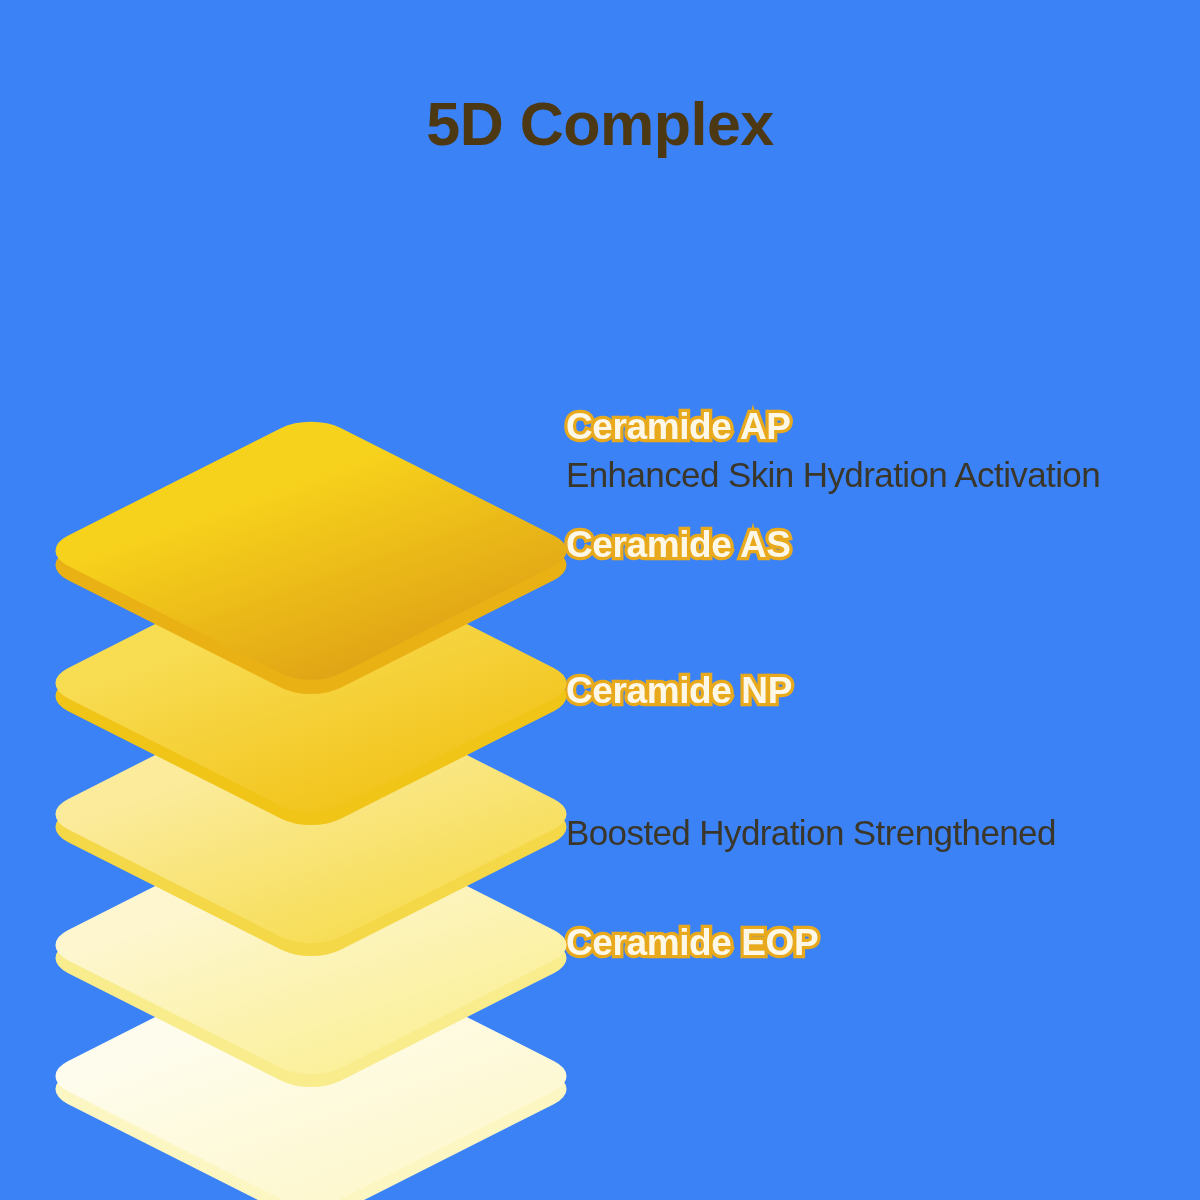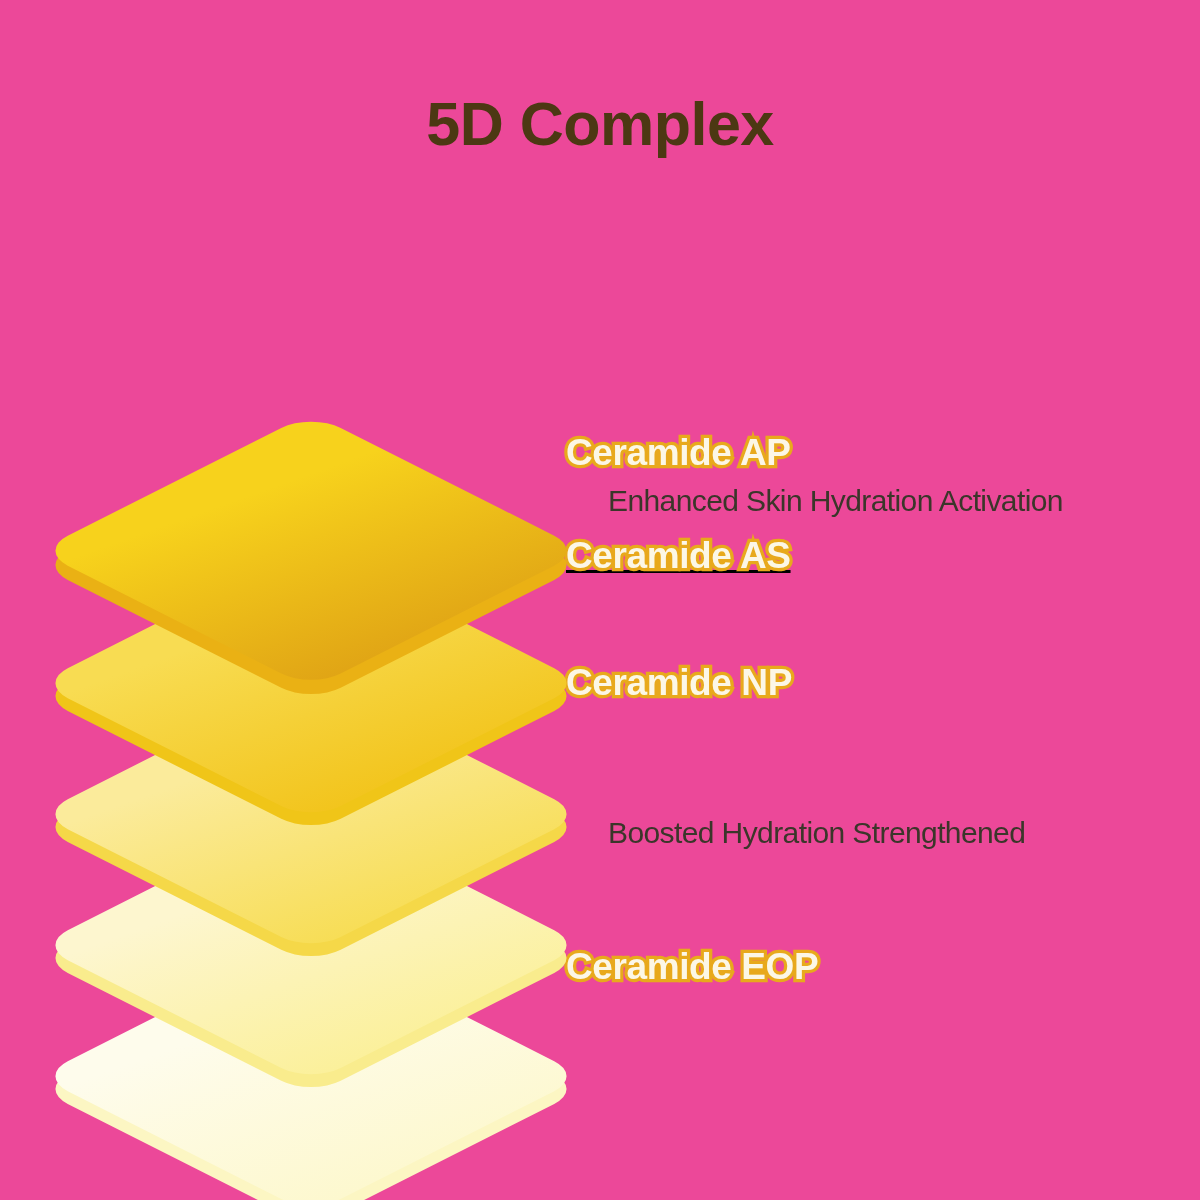--- a/index.html
+++ b/index.html
@@ -96,34 +96,33 @@
     letter-spacing: -0.4px;
     color: #FCF7E6;
     -webkit-text-stroke: 6.5px #E8A91C;
     paint-order: stroke fill;
     font-family: "Liberation Sans", "DejaVu Sans", sans-serif;
     white-space: nowrap;
   }
   .row-desc {
     display: block;
     margin-top: 4px;
-    font-size: 30px;
+    font-size: 35px;
     line-height: 44px;
     font-weight: 400;
     letter-spacing: -0.6px;
     color: #3B362A;
     font-family: "Liberation Sans", "DejaVu Sans", sans-serif;
     white-space: nowrap;
-    margin-left: 42px;
   }
 </style>
 </head>
 <body style="background: rgb(249, 242, 219);">
 
-<div class="poster" style="background: #ec4899;">
+<div class="poster" style="background: #3b82f6;">
 
   <div class="title-block">
     <span class="title-line" style="color: rgb(76, 56, 19);">5D Complex</span>
   </div>
 
   <div class="stack">
 
     <div class="layer" style="top: 0px; z-index: 100; opacity: 1;">
       <div class="plate-wrap">
         <div class="plate-side" style="background: rgb(234, 177, 20); transform: translate(0px, 0px); box-shadow: transparent 0px 0px 0px 0px;"></div>
@@ -157,35 +156,35 @@
         <div class="plate-side" style="background: rgb(252, 246, 195); transform: translate(0px, 0px); box-shadow: transparent 0px 0px 0px 0px;"></div>
         <div class="plate-top" style="background: linear-gradient(100deg, rgb(254, 252, 236) 0%, rgb(254, 252, 236) 22%, rgb(253, 248, 206) 100%); transform: translate(-18px, -18px);"></div>
       </div>
     </div>
 
   </div>
 
   <div class="rows">
 
     <div class="row" style="top: 0px;">
-      <span class="row-name" style="color: rgb(252, 247, 230); margin-top: 26px; -webkit-text-stroke: 6.5px rgb(232, 169, 28);">Ceramide AP</span>
+      <span class="row-name" style="color: rgb(252, 247, 230); -webkit-text-stroke: 6.5px rgb(232, 169, 28);">Ceramide AP</span>
       <span class="row-desc" style="color: rgb(59, 54, 42);">Enhanced Skin Hydration Activation</span>
     </div>
 
-    <div class="row" style="top: 129px; text-decoration: underline;">
+    <div class="row" style="top: 118px;">
       <span class="row-name" style="color: rgb(252, 247, 230); -webkit-text-stroke: 6.5px rgb(232, 169, 28);">Ceramide AS</span>
     </div>
 
-    <div class="row" style="top: 256px;">
+    <div class="row" style="top: 264px;">
       <span class="row-name" style="color: rgb(252, 247, 230); -webkit-text-stroke: 6.5px rgb(232, 169, 28);">Ceramide NP</span>
     </div>
 
     <div class="row" style="top: 403px;">
       <span class="row-desc" style="color: rgb(59, 54, 42);">Boosted Hydration Strengthened</span>
     </div>
 
-    <div class="row" style="top: 540px;">
+    <div class="row" style="top: 516px;">
       <span class="row-name" style="color: rgb(252, 247, 230); -webkit-text-stroke: 6.5px rgb(232, 169, 28);">Ceramide EOP</span>
     </div>
 
   </div>
 
 </div>
 
 </body></html>

